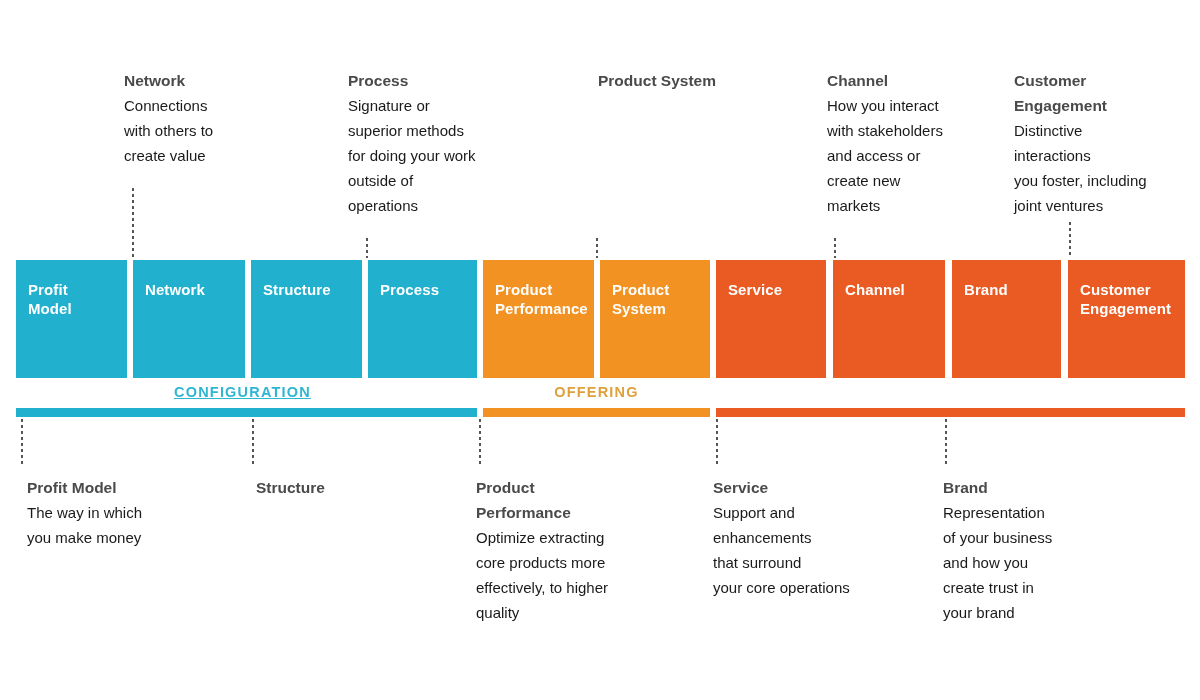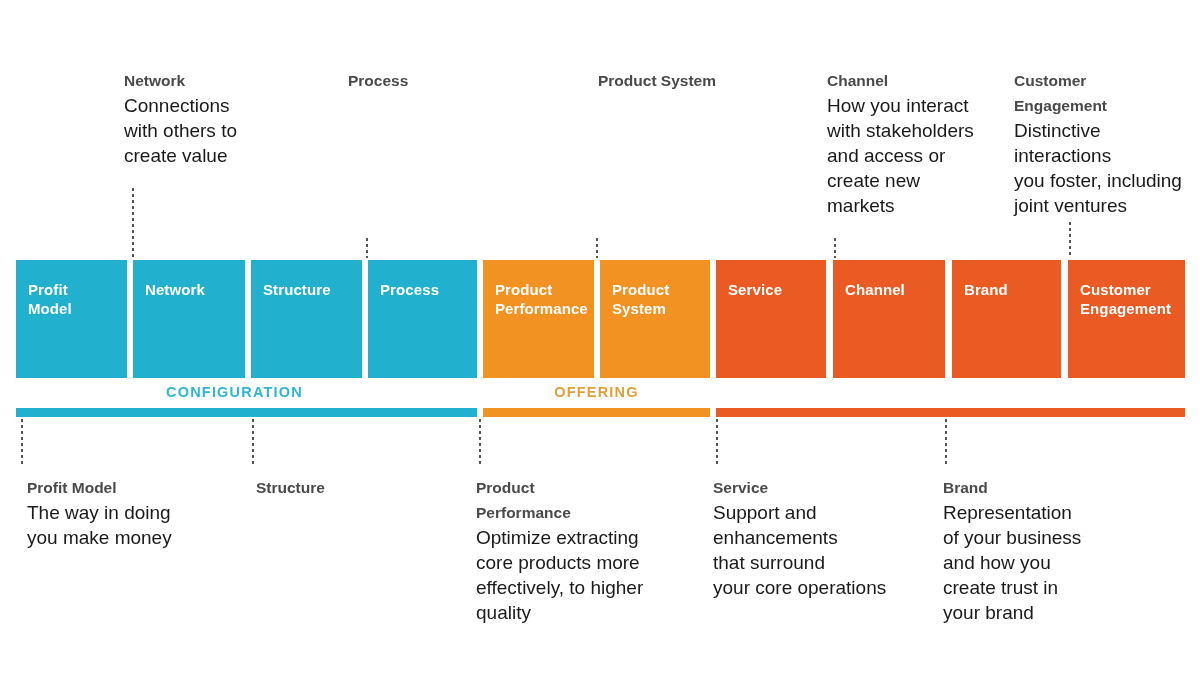--- a/index.html
+++ b/index.html
@@ -14,21 +14,21 @@
   
   .desc { position: absolute; }
   .desc .title {
     font-weight: bold;
     font-size: 15.5px;
     line-height: 25px;
     color: #4a4a4a;
     white-space: pre-line;
   }
   .desc .body {
-    font-size: 19px;
+    font-size: 15px;
     line-height: 25px;
     color: #1a1a1a;
     white-space: pre-line;
   }
 
   
   .tile {
     position: absolute;
     top: 260px;
     height: 118px;
@@ -78,20 +78,25 @@
 
   <div class="desc" style="left:124px; top:68px; width:215px;">
     <div class="title">Network</div>
     <div class="body">Connections
 with others to
 create value</div>
   </div>
 
   <div class="desc" style="left:348px; top:68px; width:240px;">
     <div class="title">Process</div>
+    <div class="body">Signature  or
+superior methods
+for doing your work
+outside of
+operations</div>
   </div>
 
   <div class="desc" style="left:598px; top:68px; width:232px;">
     <div class="title">Product System</div>
   </div>
 
   <div class="desc" style="left:827px; top:68px; width:185px;">
     <div class="title">Channel</div>
     <div class="body">How you interact
 with stakeholders
@@ -123,36 +128,36 @@
   <div class="tile amber" style="left:483px;  width:111px;"><span>Product
 Performance</span></div>
   <div class="tile amber" style="left:600px;  width:110px;"><span>Product
 System</span></div>
   <div class="tile orange" style="left:716px;  width:110px;"><span>Service</span></div>
   <div class="tile orange" style="left:833px;  width:112px;"><span>Channel</span></div>
   <div class="tile orange" style="left:952px;  width:109px;"><span>Brand</span></div>
   <div class="tile orange" style="left:1068px; width:117px;"><span>Customer
 Engagement</span></div>
 
-  <div class="grp-label blue" style="left:4px;  width:461px;">CONFIGURATION</div>
+  <div class="grp-label blue" style="left:12px;  width:461px;text-decoration:underline;">CONFIGURATION</div>
   <div class="grp-label amber" style="left:483px; width:227px;">OFFERING</div>
 
   <div class="grp-bar blue" style="left:16px;  width:461px;"></div>
   <div class="grp-bar amber" style="left:483px; width:227px;"></div>
   <div class="grp-bar orange" style="left:716px; width:469px;"></div>
 
   <div class="dots" style="left:21px;  top:419px; height:48px;"></div>
   <div class="dots" style="left:252px; top:419px; height:48px;"></div>
   <div class="dots" style="left:479px; top:419px; height:48px;"></div>
   <div class="dots" style="left:716px; top:419px; height:48px;"></div>
   <div class="dots" style="left:945px; top:419px; height:48px;"></div>
 
   <div class="desc" style="left:27px; top:475px; width:195px;">
     <div class="title">Profit Model</div>
-    <div class="body">The way in doing
+    <div class="body">The way in which
 you make money</div>
   </div>
 
   <div class="desc" style="left:256px; top:475px; width:190px;">
     <div class="title">Structure</div>
   </div>
 
   <div class="desc" style="left:476px; top:475px; width:220px;">
     <div class="title">Product
 Performance</div>

